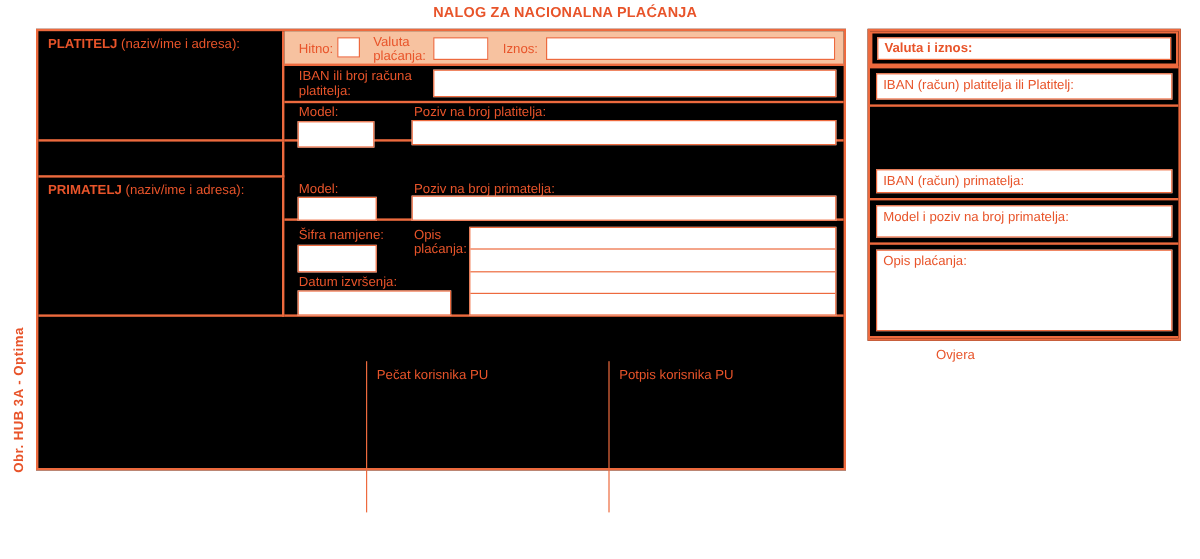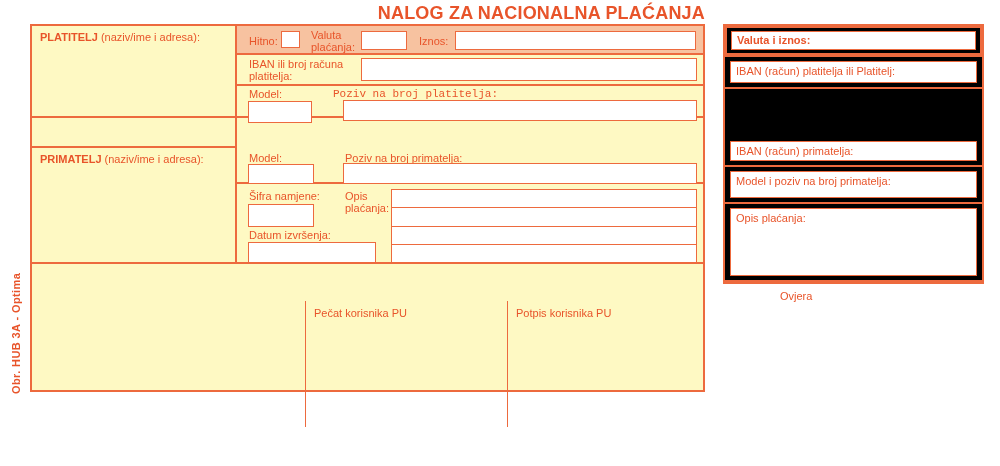--- a/index.html
+++ b/index.html
@@ -14,28 +14,28 @@
     font-family: "Liberation Sans", sans-serif;
     color: var(--accent);
   }
   .lbl { font-size: 11px; line-height: 12px; color: var(--accent); position: absolute; white-space: nowrap; }
   .lbl.wrap { white-space: normal; }
   .bold { font-weight: bold; }
 
   
   .title {
     position: absolute; top: 3px; left: 237px; width: 468px;
-    text-align: right; font-size: 18px; font-weight: bold;
+    text-align: center; font-size: 12px; font-weight: bold;
     letter-spacing: 0.2px; color: var(--accent); white-space: nowrap;
   }
 
   
   .form {
     position: absolute; left: 30px; top: 24px; width: 675px; height: 368px;
-    border: 2px solid var(--border); background: #fef9c3;
+    border: 2px solid var(--border); background: #000000;
   }
   .cell { position: absolute; border-color: var(--border); }
   .field {
     position: absolute; background: #fff; border: 1px solid var(--border);
   }
 
   
   .payer-box  { left: 0; top: 0;     width: 205px; height: 92px;  border-right: 2px solid var(--border); border-bottom: 2px solid var(--border); }
   .left-gap   { left: 0; top: 92px;  width: 205px; height: 30px;  border-right: 2px solid var(--border); border-bottom: 2px solid var(--border); }
   .payee-box  { left: 0; top: 122px; width: 205px; height: 116px; border-right: 2px solid var(--border); border-bottom: 2px solid var(--border); }
@@ -121,21 +121,21 @@
   </div>
 
   <div class="cell row-payer-iban">
     <span class="lbl wrap" style="left:12px; top:3px; width:112px;">IBAN ili broj računa platitelja:</span>
     <span class="field" style="left:124px; top:3px; width:336px; height:23px;"></span>
   </div>
 
   <div class="cell row-payer-model">
     <span class="lbl" style="left:12px; top:2px;">Model:</span>
     <span class="field" style="left:11px; top:15px; width:64px; height:22px;"></span>
-    <span class="lbl" style="left:96px; top:2px;font-family:Liberation Mono, monospace;">Poziv na broj platitelja:</span>
+    <span class="lbl" style="left:108px; top:2px;">Poziv na broj platitelja:</span>
     <span class="field" style="left:106px; top:14px; width:354px; height:21px;"></span>
   </div>
 
 
   <div class="cell row-payee-model">
     <span class="lbl" style="left:12px; top:4px;">Model:</span>
     <span class="field" style="left:11px; top:16px; width:66px; height:20px;"></span>
     <span class="lbl" style="left:108px; top:4px;">Poziv na broj primatelja:</span>
     <span class="field" style="left:106px; top:15px; width:354px; height:21px;"></span>
   </div>

